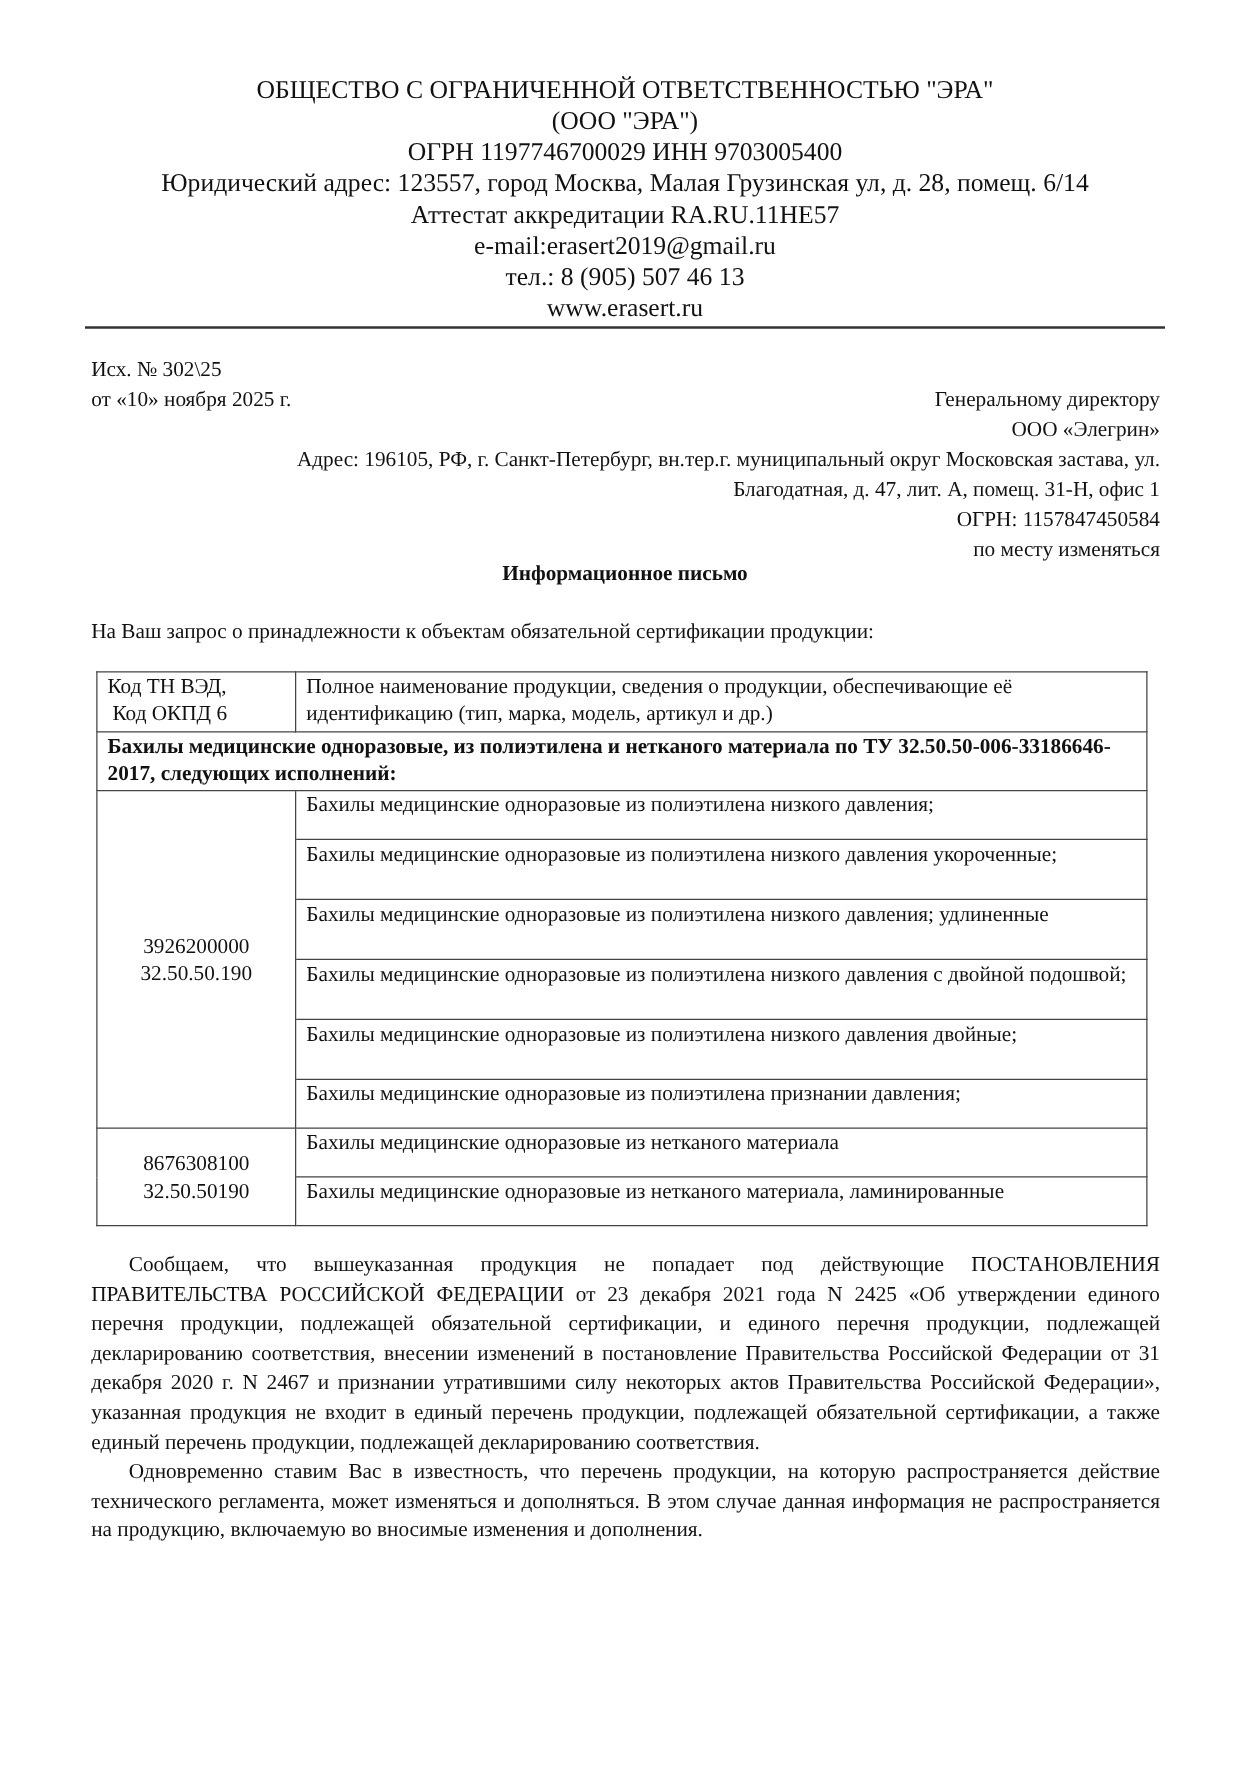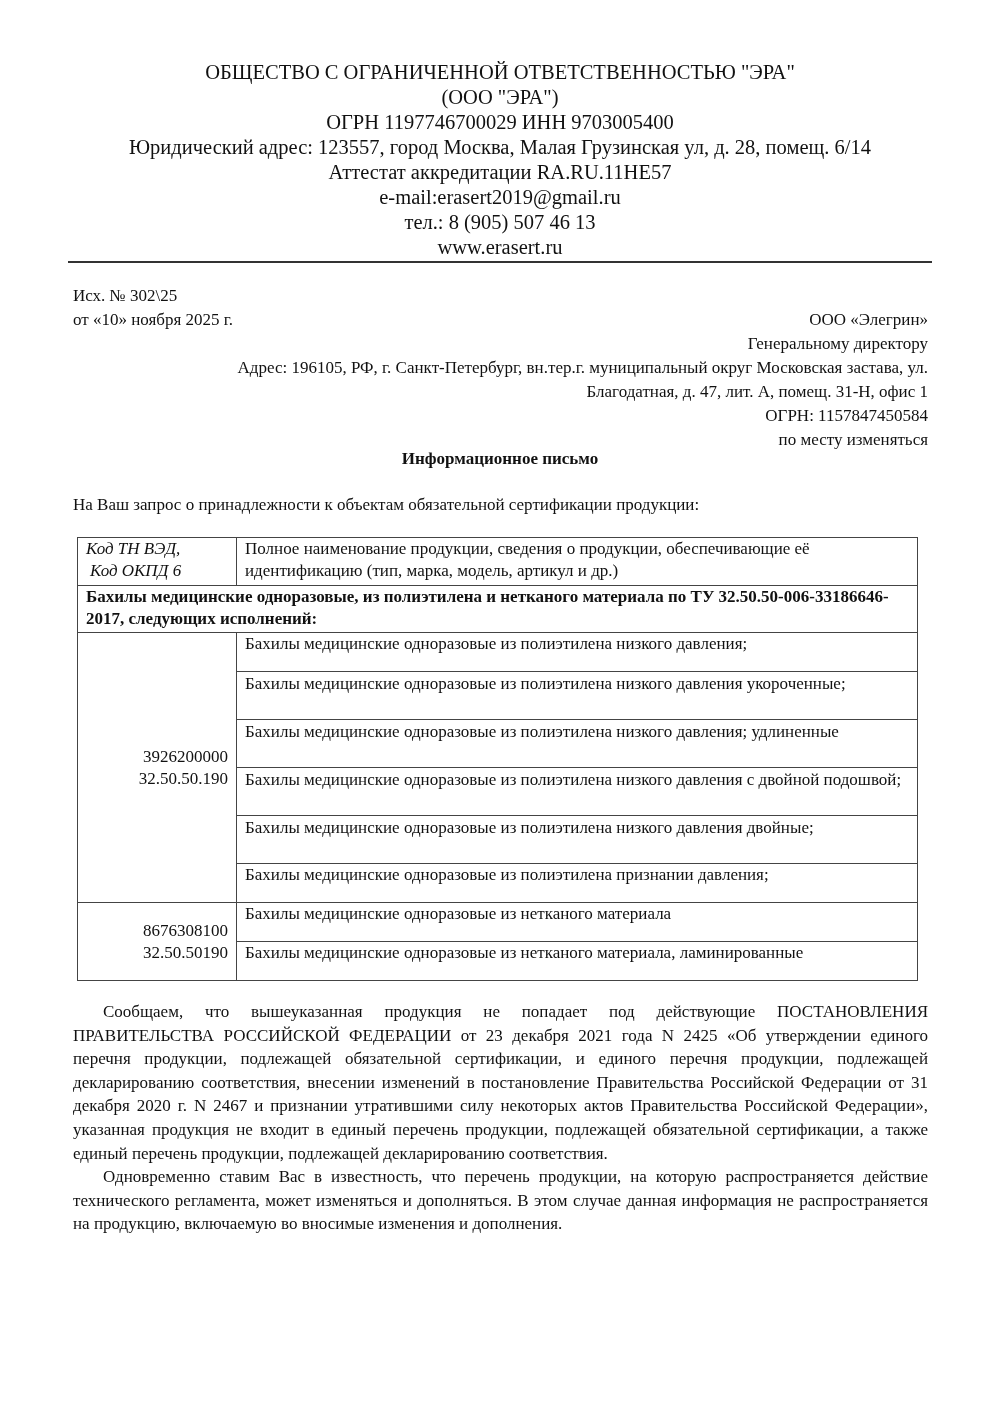--- a/index.html
+++ b/index.html
@@ -39,22 +39,22 @@
       font-size: 17px; line-height: 24px;
     }
 
     table.products {
       position: absolute; left: 77px; top: 537px; width: 841px;
       border-collapse: collapse; font-size: 17px; line-height: 22px;
     }
     table.products td {
       border: 1px solid #444444; padding: 0 8px; vertical-align: top;
     }
-    td.code-col { width: 142px; text-align: right; vertical-align: middle !important; }
-    td.hdr-code { text-align: left; padding-left: 10px; height: 47px; padding-top: 2px; font-style: italic; }
+    td.code-col { width: 142px; text-align: center; vertical-align: middle !important; }
+    td.hdr-code { text-align: left; padding-left: 10px; height: 47px; padding-top: 2px; }
     td.hdr-desc { padding-top: 2px; }
     td.bold-row { font-weight: bold; height: 46px; padding-top: 1px; }
     td.item { height: 38px; vertical-align: middle; }
     td.item.two { height: 46px; vertical-align: top; padding-top: 1px; }
     .code-line { display: block; }
 
     .body-text {
       position: absolute; left: 73px; top: 1000px; width: 855px;
       font-size: 17px; line-height: 23.6px; text-align: justify; font-family: Liberation Serif, serif;
     }
@@ -76,22 +76,22 @@
     <div>www.erasert.ru</div>
   </div>
   <div class="header-rule"></div>
 
   <div class="meta-left">
     <div>Исх. № 302\25</div>
     <div>от «10» ноября 2025 г.</div>
   </div>
 
   <div class="addressee">
+    <div>Генеральному директору</div>
     <div>ООО «Элегрин»</div>
-    <div>Генеральному директору</div>
     <div>Адрес: 196105, РФ, г. Санкт-Петербург, вн.тер.г. муниципальный округ Московская застава, ул.</div>
     <div>Благодатная, д. 47, лит. А, помещ. 31-Н, офис 1</div>
     <div>ОГРН: 1157847450584</div>
     <div>по месту изменяться</div>
   </div>
 
   <div class="letter-title">Информационное письмо</div>
   <div class="intro">На Ваш запрос о принадлежности к объектам обязательной сертификации продукции:</div>
 
   <table class="products">

